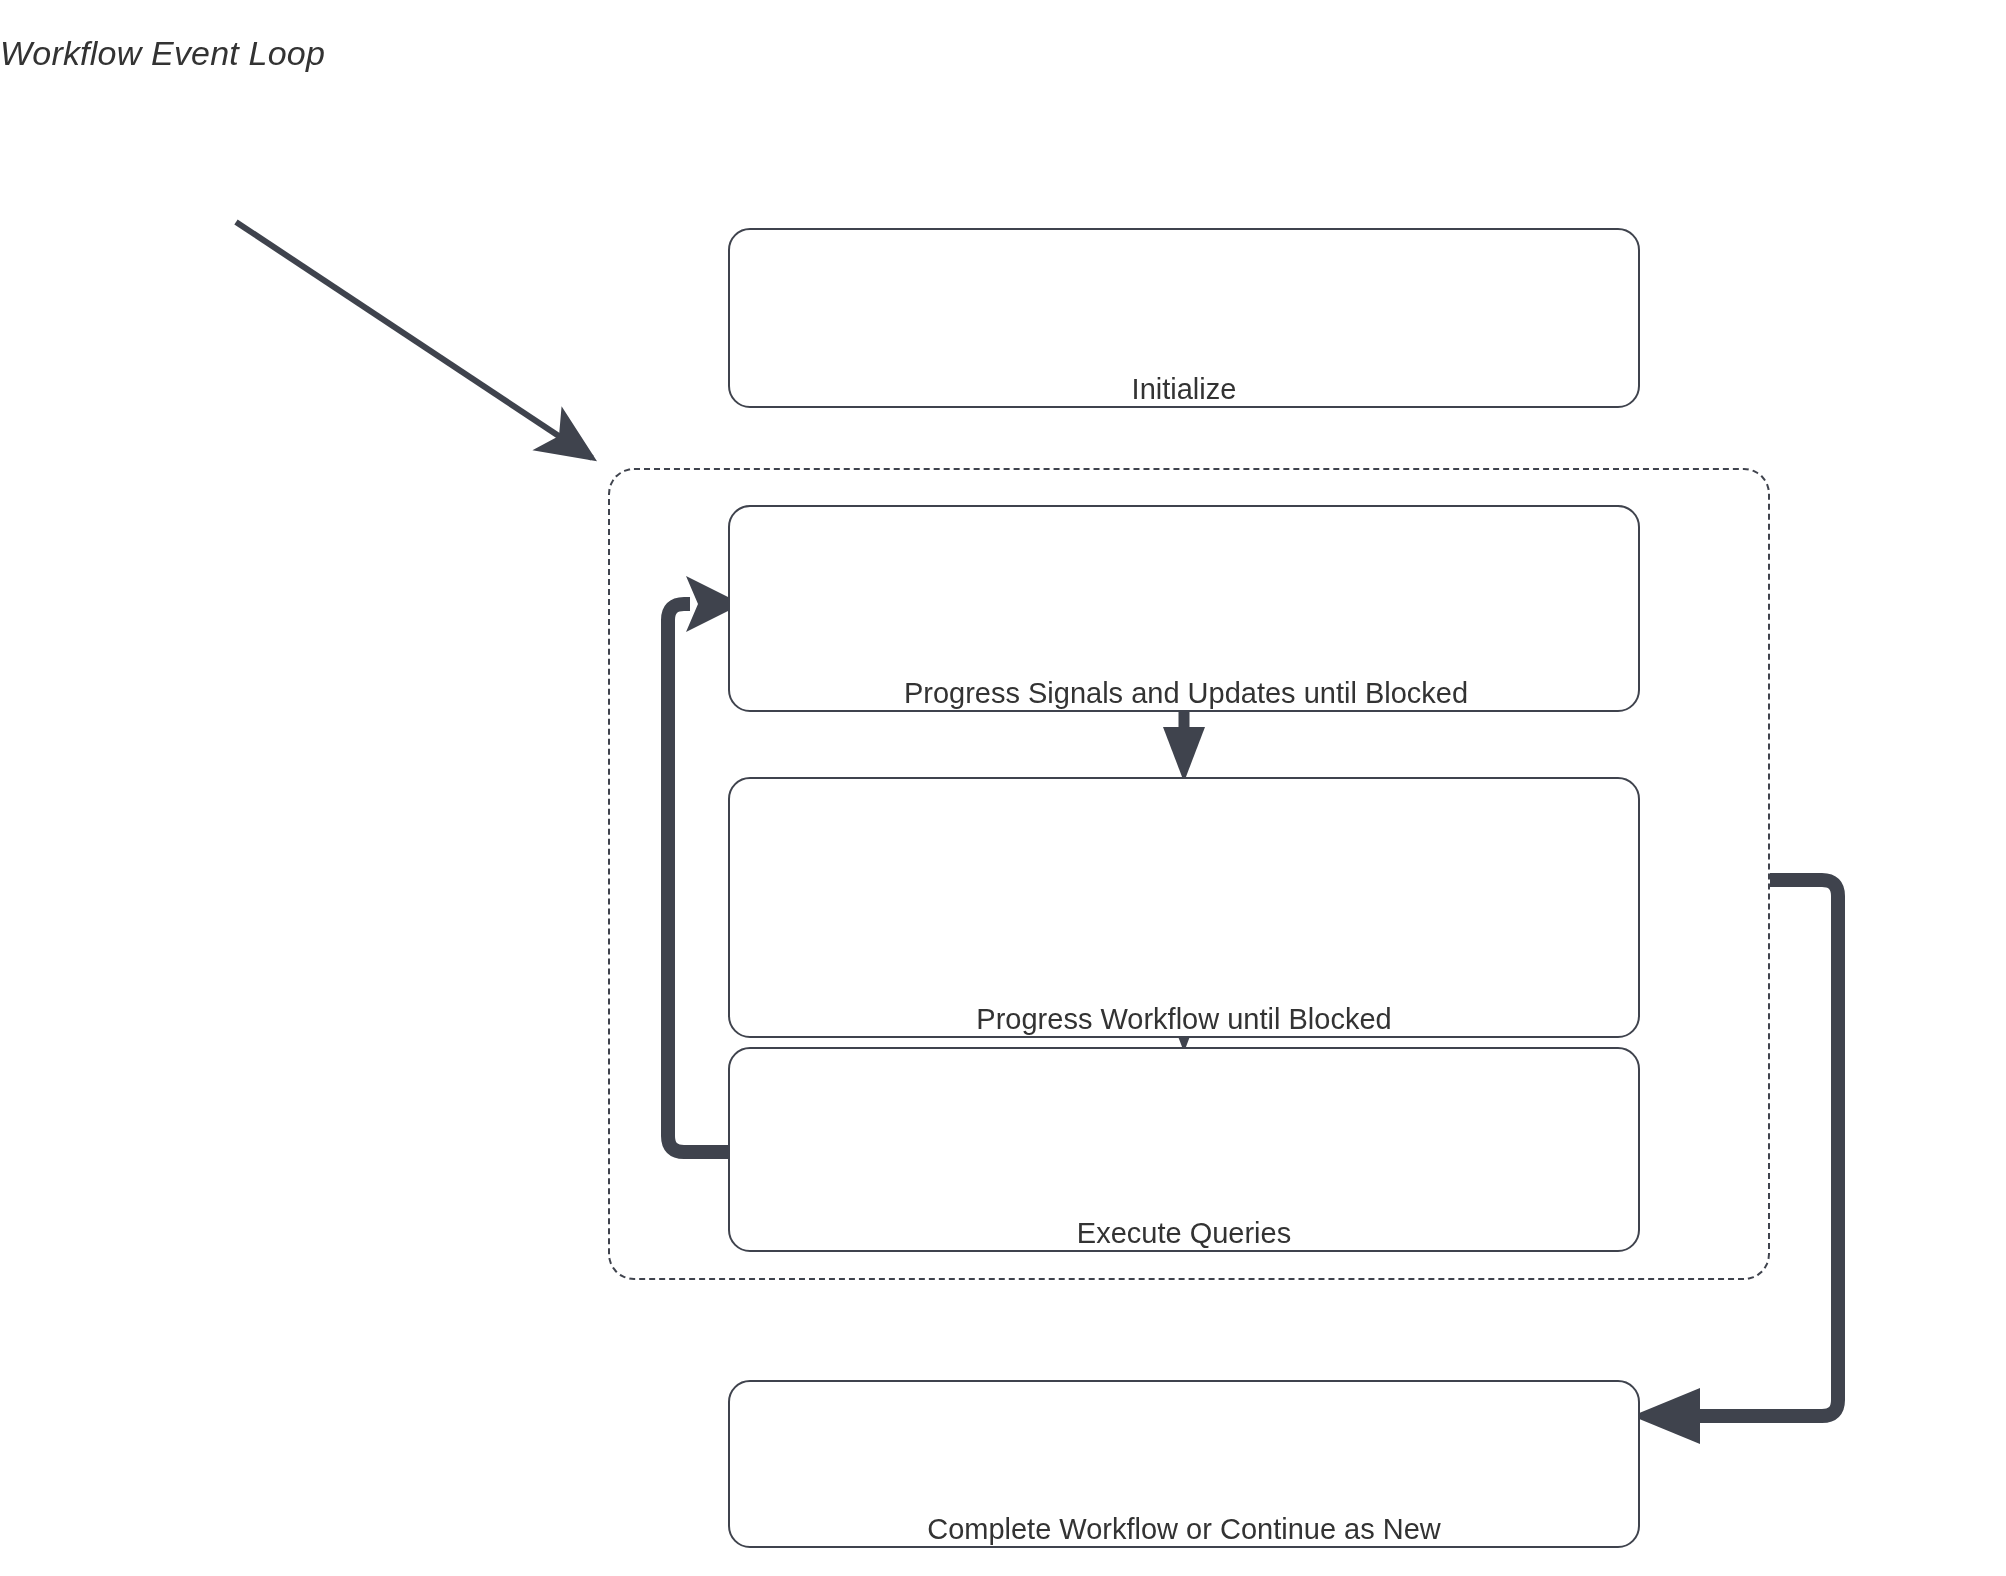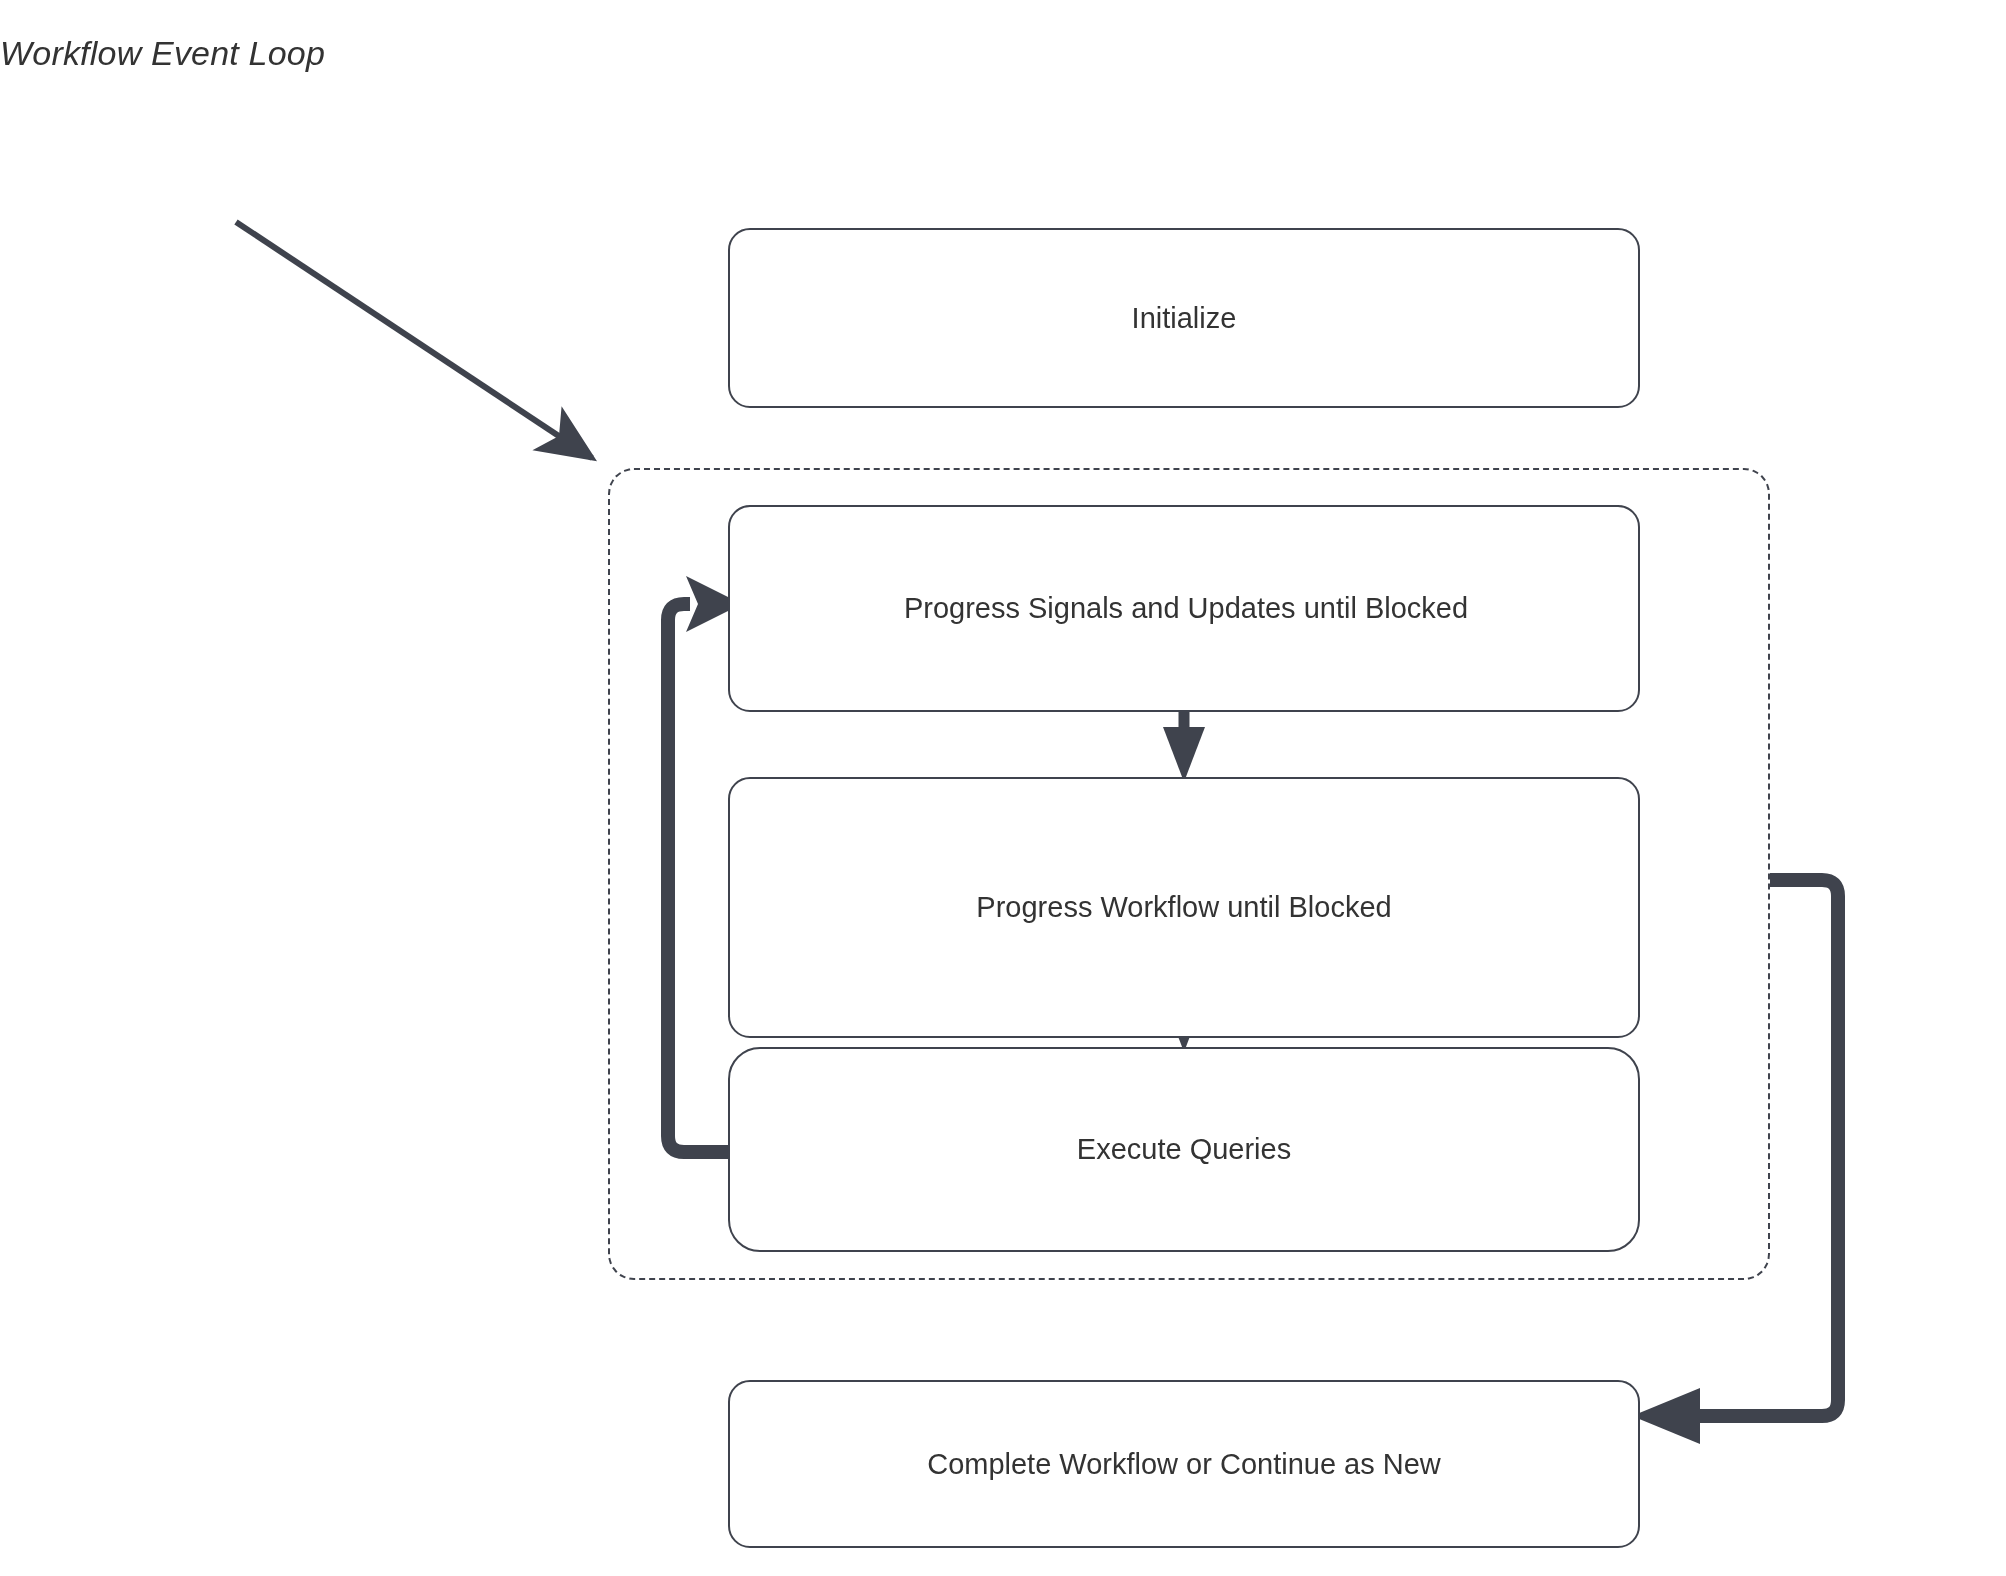--- a/index.html
+++ b/index.html
@@ -49,21 +49,21 @@
     line-height: 42px;
     color: #333333;
   }
   .node {
     position: absolute;
     box-sizing: border-box;
     border: 2px solid #3f434d;
     border-radius: 22px;
     background: #ffffff;
     display: flex;
-    align-items: center;
+    align-items: flex-end;
     justify-content: center;
     color: #333333;
     font-size: 29px;
     text-align: center;
     padding: 0 28px;
   }
   .loop-container {
     position: absolute;
     box-sizing: border-box;
     border: 2px dashed #3f434d;
@@ -118,21 +118,21 @@
   </div>
 
   <div class="node" style="left:728px; top:505px; width:912px; height:207px;padding-left:32px;">
     <span>Progress Signals and Updates until Blocked</span>
   </div>
 
   <div class="node" style="left:728px; top:777px; width:912px; height:261px;">
     <span>Progress Workflow until Blocked</span>
   </div>
 
-  <div class="node" style="left:728px; top:1047px; width:912px; height:205px;border-radius:32px;">
+  <div class="node" style="left:728px; top:1047px; width:912px; height:205px;">
     <span>Execute Queries</span>
   </div>
 
   <div class="node" style="left:728px; top:1380px; width:912px; height:168px;">
     <span>Complete Workflow or Continue as New</span>
   </div>
 
 </div>
 
 </body></html>

